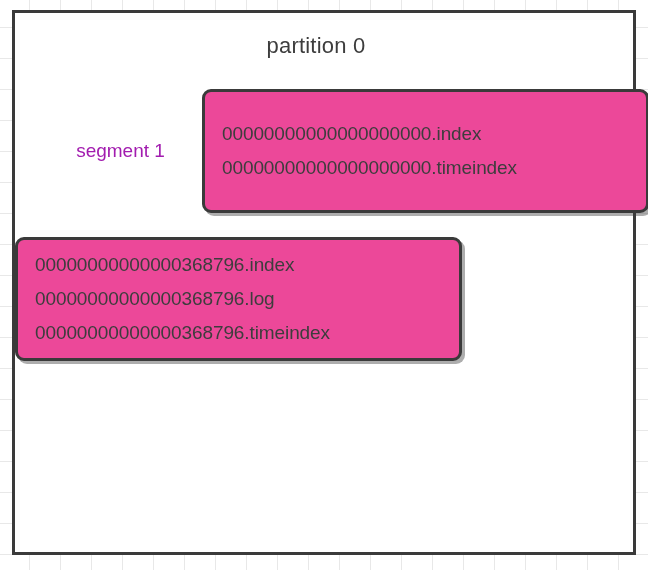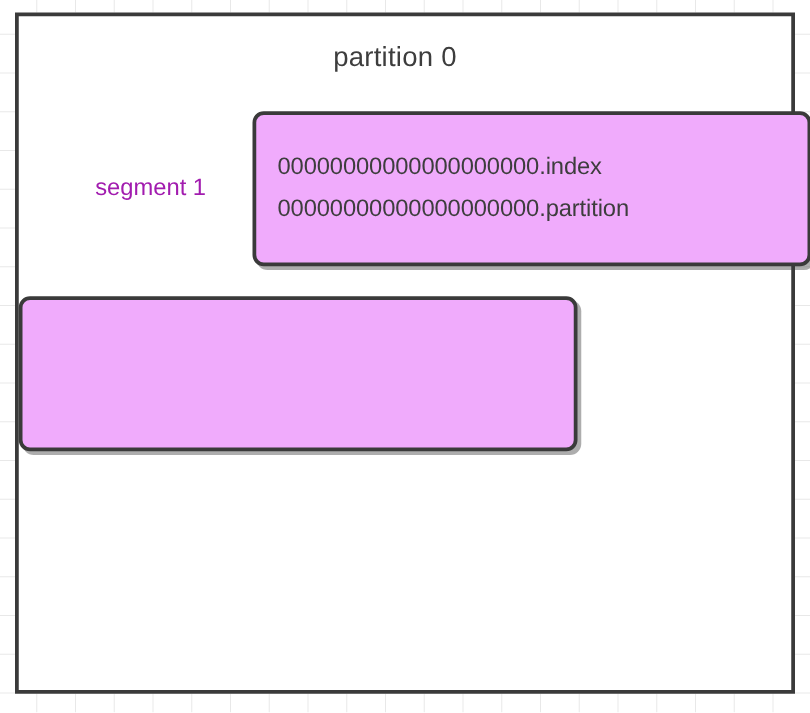--- a/index.html
+++ b/index.html
@@ -72,21 +72,21 @@
     color: #a21caf;
     white-space: nowrap;
     padding-left: 24px;
   }
 
   .segment-box {
     flex: 0 0 auto;
     width: 447px;
     height: 124px;
     box-sizing: border-box;
-    background: #f0abfc;
+    background: #ec4899;
     border: 3px solid #3a3a3a;
     border-radius: 9px;
     box-shadow: 3px 3px 0 rgba(60,60,60,0.42);
     display: flex;
     flex-direction: column;
     justify-content: center;
     padding-left: 17px;
   }
 
   .file-line {
@@ -103,26 +103,29 @@
 <div id="canvas">
 
   <div id="partition-frame">
 
     <div id="partition-title">partition 0</div>
 
     <div class="segment-row" id="row-0">
       <div class="segment-label">segment 1</div>
       <div class="segment-box">
         <div class="file-line">00000000000000000000.index</div>
-        <div class="file-line">00000000000000000000.partition</div>
+        <div class="file-line">00000000000000000000.timeindex</div>
       </div>
     </div>
 
     <div class="segment-row" id="row-1">
       <div class="segment-box">
+        <div class="file-line">00000000000000368796.index</div>
+        <div class="file-line">00000000000000368796.log</div>
+        <div class="file-line">00000000000000368796.timeindex</div>
       </div>
     </div>
 
     <div class="segment-row" id="row-2">
     </div>
 
   </div>
 </div>
 
 </body></html>

